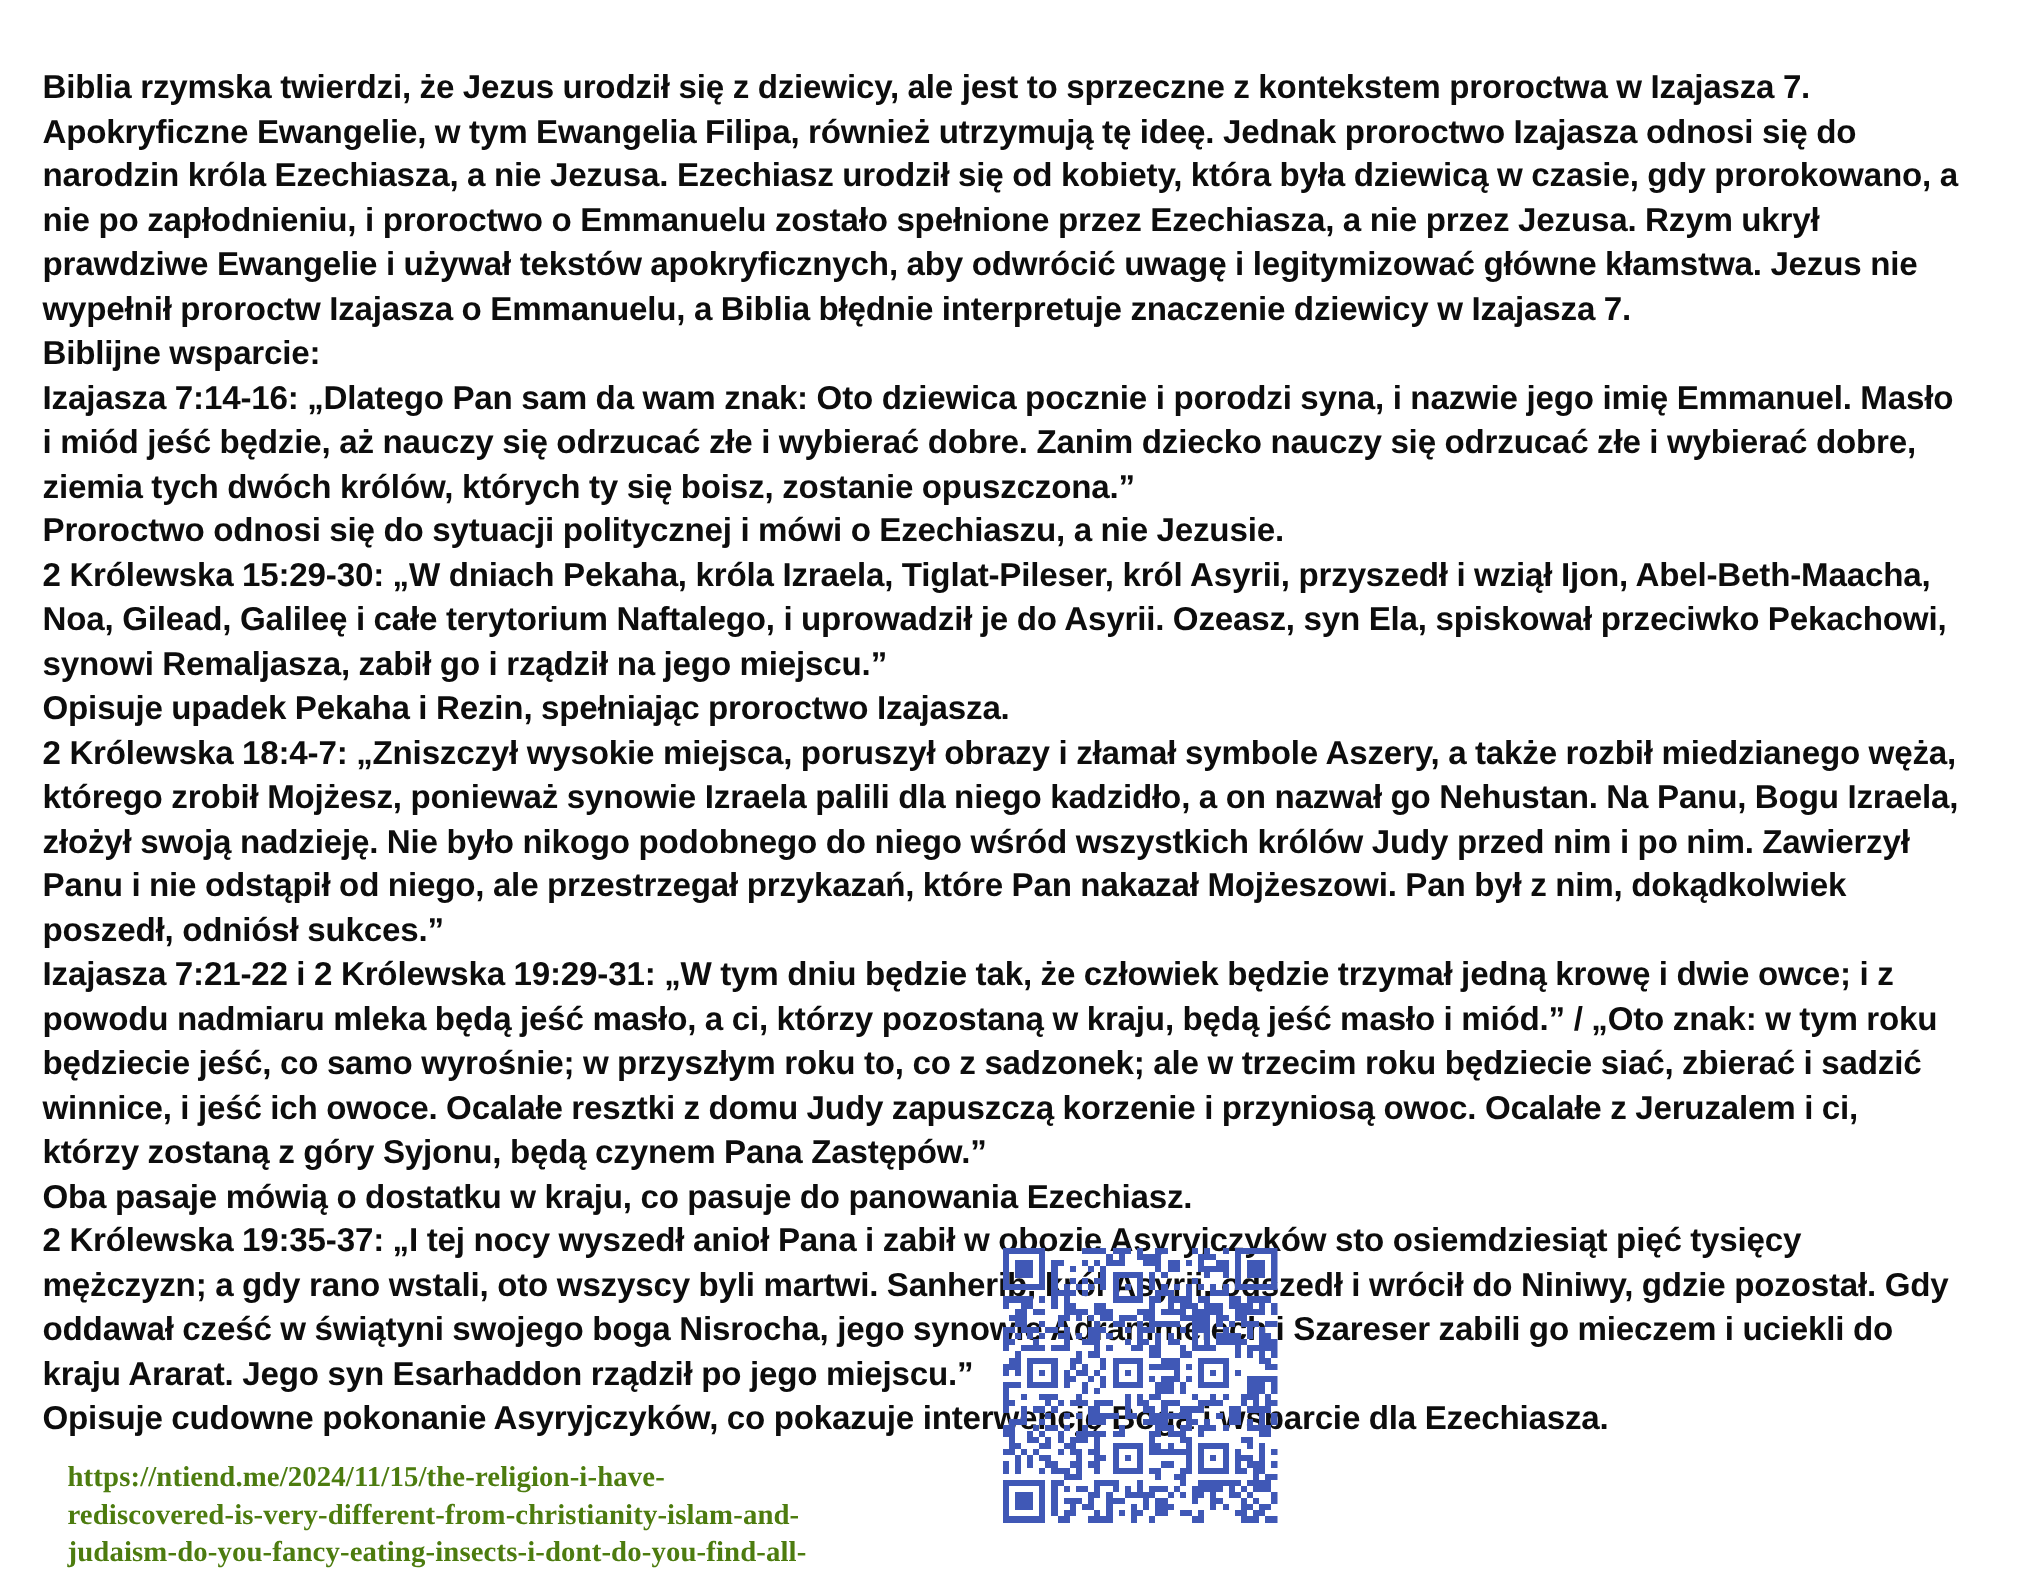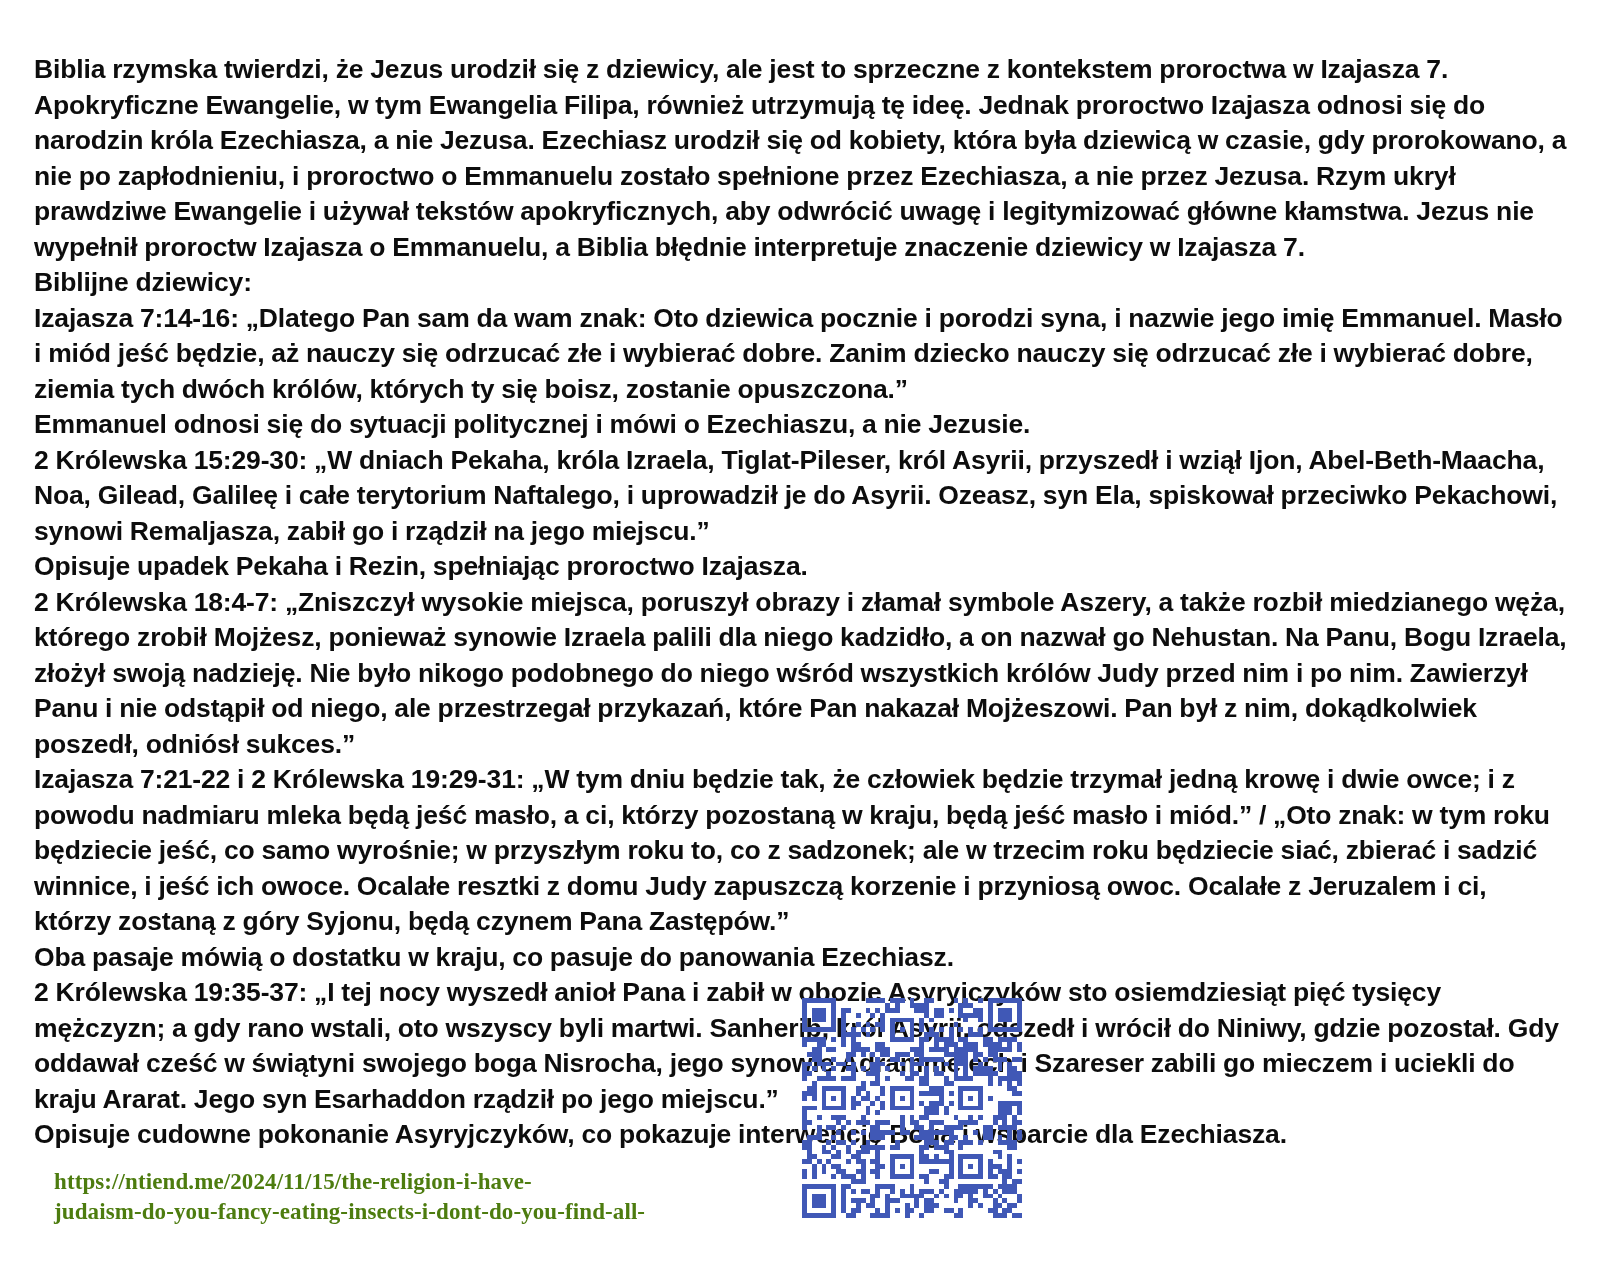--- a/index.html
+++ b/index.html
@@ -65,35 +65,36 @@
     align-items: flex-start;
   }
 </style>
 </head>
 <body>
 
 <div class="page">
 
   <div class="body-text">
     <p class="para">Biblia rzymska twierdzi, że Jezus urodził się z dziewicy, ale jest to sprzeczne z kontekstem proroctwa w Izajasza 7. Apokryficzne Ewangelie, w tym Ewangelia Filipa, również utrzymują tę ideę. Jednak proroctwo Izajasza odnosi się do narodzin króla Ezechiasza, a nie Jezusa. Ezechiasz urodził się od kobiety, która była dziewicą w czasie, gdy prorokowano, a nie po zapłodnieniu, i proroctwo o Emmanuelu zostało spełnione przez Ezechiasza, a nie przez Jezusa. Rzym ukrył prawdziwe Ewangelie i używał tekstów apokryficznych, aby odwrócić uwagę i legitymizować główne kłamstwa. Jezus nie wypełnił proroctw Izajasza o Emmanuelu, a Biblia błędnie interpretuje znaczenie dziewicy w Izajasza 7.</p>
-    <p class="para">Biblijne dziewicy:</p>
+    <p class="para">Biblijne wsparcie:</p>
     <p class="para">Izajasza 7:14-16: „Dlatego Pan sam da wam znak: Oto dziewica pocznie i porodzi syna, i nazwie jego imię Emmanuel. Masło i miód jeść będzie, aż nauczy się odrzucać złe i wybierać dobre. Zanim dziecko nauczy się odrzucać złe i wybierać dobre, ziemia tych dwóch królów, których ty się boisz, zostanie opuszczona.”</p>
-    <p class="para">Emmanuel odnosi się do sytuacji politycznej i mówi o Ezechiaszu, a nie Jezusie.</p>
+    <p class="para">Proroctwo odnosi się do sytuacji politycznej i mówi o Ezechiaszu, a nie Jezusie.</p>
     <p class="para">2 Królewska 15:29-30: „W dniach Pekaha, króla Izraela, Tiglat-Pileser, król Asyrii, przyszedł i wziął Ijon, Abel-Beth-Maacha, Noa, Gilead, Galileę i całe terytorium Naftalego, i uprowadził je do Asyrii. Ozeasz, syn Ela, spiskował przeciwko Pekachowi, synowi Remaljasza, zabił go i rządził na jego miejscu.”</p>
     <p class="para">Opisuje upadek Pekaha i Rezin, spełniając proroctwo Izajasza.</p>
     <p class="para">2 Królewska 18:4-7: „Zniszczył wysokie miejsca, poruszył obrazy i złamał symbole Aszery, a także rozbił miedzianego węża, którego zrobił Mojżesz, ponieważ synowie Izraela palili dla niego kadzidło, a on nazwał go Nehustan. Na Panu, Bogu Izraela, złożył swoją nadzieję. Nie było nikogo podobnego do niego wśród wszystkich królów Judy przed nim i po nim. Zawierzył Panu i nie odstąpił od niego, ale przestrzegał przykazań, które Pan nakazał Mojżeszowi. Pan był z nim, dokądkolwiek poszedł, odniósł sukces.”</p>
     <p class="para">Izajasza 7:21-22 i 2 Królewska 19:29-31: „W tym dniu będzie tak, że człowiek będzie trzymał jedną krowę i dwie owce; i z powodu nadmiaru mleka będą jeść masło, a ci, którzy pozostaną w kraju, będą jeść masło i miód.” / „Oto znak: w tym roku będziecie jeść, co samo wyrośnie; w przyszłym roku to, co z sadzonek; ale w trzecim roku będziecie siać, zbierać i sadzić winnice, i jeść ich owoce. Ocalałe resztki z domu Judy zapuszczą korzenie i przyniosą owoc. Ocalałe z Jeruzalem i ci, którzy zostaną z góry Syjonu, będą czynem Pana Zastępów.”</p>
     <p class="para">Oba pasaje mówią o dostatku w kraju, co pasuje do panowania Ezechiasz.</p>
     <p class="para">2 Królewska 19:35-37: „I tej nocy wyszedł anioł Pana i zabił w obozie Asyryjczyków sto osiemdziesiąt pięć tysięcy mężczyzn; a gdy rano wstali, oto wszyscy byli martwi. Sanherib, król Asyrii, odszedł i wrócił do Niniwy, gdzie pozostał. Gdy oddawał cześć w świątyni swojego boga Nisrocha, jego synowie Adrammelech i Szareser zabili go mieczem i uciekli do kraju Ararat. Jego syn Esarhaddon rządził po jego miejscu.”</p>
     <p class="para">Opisuje cudowne pokonanie Asyryjczyków, co pokazuje interwencję Boga i wsparcie dla Ezechiasza.</p>
   </div>
 
   <div class="footer-row">
     <div class="link-block">
       <span class="doc-link">https://ntiend.me/2024/11/15/the-religion-i-have-</span>
+      <span class="doc-link">rediscovered-is-very-different-from-christianity-islam-and-</span>
       <span class="doc-link">judaism-do-you-fancy-eating-insects-i-dont-do-you-find-all-</span>
 
     </div>
   </div>
 
   <div class="qr-wrap">
     <svg id="qr-svg" width="220" height="232" viewBox="0 0 45 45" shape-rendering="crispEdges" role="img" aria-label="qr-code">
         <path d="M0 0h1v1h-1zM1 0h1v1h-1zM2 0h1v1h-1zM3 0h1v1h-1zM4 0h1v1h-1zM5 0h1v1h-1zM6 0h1v1h-1zM13 0h1v1h-1zM14 0h1v1h-1zM15 0h1v1h-1zM16 0h1v1h-1zM18 0h1v1h-1zM19 0h1v1h-1zM20 0h1v1h-1zM22 0h1v1h-1zM25 0h1v1h-1zM26 0h1v1h-1zM31 0h1v1h-1zM33 0h1v1h-1zM36 0h1v1h-1zM38 0h1v1h-1zM39 0h1v1h-1zM40 0h1v1h-1zM41 0h1v1h-1zM42 0h1v1h-1zM43 0h1v1h-1zM44 0h1v1h-1zM0 1h1v1h-1zM6 1h1v1h-1zM17 1h1v1h-1zM19 1h1v1h-1zM22 1h1v1h-1zM23 1h1v1h-1zM24 1h1v1h-1zM25 1h1v1h-1zM32 1h1v1h-1zM33 1h1v1h-1zM34 1h1v1h-1zM38 1h1v1h-1zM44 1h1v1h-1zM0 2h1v1h-1zM2 2h1v1h-1zM3 2h1v1h-1zM4 2h1v1h-1zM6 2h1v1h-1zM8 2h1v1h-1zM9 2h1v1h-1zM13 2h1v1h-1zM15 2h1v1h-1zM17 2h1v1h-1zM18 2h1v1h-1zM19 2h1v1h-1zM23 2h1v1h-1zM24 2h1v1h-1zM25 2h1v1h-1zM27 2h1v1h-1zM28 2h1v1h-1zM30 2h1v1h-1zM32 2h1v1h-1zM35 2h1v1h-1zM36 2h1v1h-1zM38 2h1v1h-1zM40 2h1v1h-1zM41 2h1v1h-1zM42 2h1v1h-1zM44 2h1v1h-1zM0 3h1v1h-1zM2 3h1v1h-1zM3 3h1v1h-1zM4 3h1v1h-1zM6 3h1v1h-1zM8 3h1v1h-1zM11 3h1v1h-1zM14 3h1v1h-1zM16 3h1v1h-1zM25 3h1v1h-1zM27 3h1v1h-1zM28 3h1v1h-1zM32 3h1v1h-1zM33 3h1v1h-1zM34 3h1v1h-1zM35 3h1v1h-1zM36 3h1v1h-1zM38 3h1v1h-1zM40 3h1v1h-1zM41 3h1v1h-1zM42 3h1v1h-1zM44 3h1v1h-1zM0 4h1v1h-1zM2 4h1v1h-1zM3 4h1v1h-1zM4 4h1v1h-1zM6 4h1v1h-1zM8 4h1v1h-1zM16 4h1v1h-1zM18 4h1v1h-1zM19 4h1v1h-1zM20 4h1v1h-1zM21 4h1v1h-1zM22 4h1v1h-1zM24 4h1v1h-1zM26 4h1v1h-1zM33 4h1v1h-1zM36 4h1v1h-1zM38 4h1v1h-1zM40 4h1v1h-1zM41 4h1v1h-1zM42 4h1v1h-1zM44 4h1v1h-1zM0 5h1v1h-1zM6 5h1v1h-1zM8 5h1v1h-1zM11 5h1v1h-1zM13 5h1v1h-1zM15 5h1v1h-1zM16 5h1v1h-1zM18 5h1v1h-1zM22 5h1v1h-1zM24 5h1v1h-1zM31 5h1v1h-1zM38 5h1v1h-1zM44 5h1v1h-1zM0 6h1v1h-1zM1 6h1v1h-1zM2 6h1v1h-1zM3 6h1v1h-1zM4 6h1v1h-1zM5 6h1v1h-1zM6 6h1v1h-1zM8 6h1v1h-1zM10 6h1v1h-1zM12 6h1v1h-1zM14 6h1v1h-1zM16 6h1v1h-1zM18 6h1v1h-1zM20 6h1v1h-1zM22 6h1v1h-1zM24 6h1v1h-1zM26 6h1v1h-1zM28 6h1v1h-1zM30 6h1v1h-1zM32 6h1v1h-1zM34 6h1v1h-1zM36 6h1v1h-1zM38 6h1v1h-1zM39 6h1v1h-1zM40 6h1v1h-1zM41 6h1v1h-1zM42 6h1v1h-1zM43 6h1v1h-1zM44 6h1v1h-1zM8 7h1v1h-1zM9 7h1v1h-1zM10 7h1v1h-1zM11 7h1v1h-1zM13 7h1v1h-1zM18 7h1v1h-1zM22 7h1v1h-1zM25 7h1v1h-1zM26 7h1v1h-1zM27 7h1v1h-1zM30 7h1v1h-1zM34 7h1v1h-1zM35 7h1v1h-1zM36 7h1v1h-1zM0 8h1v1h-1zM1 8h1v1h-1zM2 8h1v1h-1zM3 8h1v1h-1zM4 8h1v1h-1zM6 8h1v1h-1zM8 8h1v1h-1zM10 8h1v1h-1zM18 8h1v1h-1zM19 8h1v1h-1zM20 8h1v1h-1zM21 8h1v1h-1zM22 8h1v1h-1zM24 8h1v1h-1zM25 8h1v1h-1zM27 8h1v1h-1zM28 8h1v1h-1zM29 8h1v1h-1zM30 8h1v1h-1zM32 8h1v1h-1zM33 8h1v1h-1zM37 8h1v1h-1zM38 8h1v1h-1zM40 8h1v1h-1zM41 8h1v1h-1zM42 8h1v1h-1zM43 8h1v1h-1zM0 9h1v1h-1zM3 9h1v1h-1zM4 9h1v1h-1zM8 9h1v1h-1zM10 9h1v1h-1zM11 9h1v1h-1zM15 9h1v1h-1zM16 9h1v1h-1zM24 9h1v1h-1zM27 9h1v1h-1zM29 9h1v1h-1zM30 9h1v1h-1zM31 9h1v1h-1zM33 9h1v1h-1zM34 9h1v1h-1zM35 9h1v1h-1zM37 9h1v1h-1zM38 9h1v1h-1zM39 9h1v1h-1zM40 9h1v1h-1zM42 9h1v1h-1zM44 9h1v1h-1zM2 10h1v1h-1zM3 10h1v1h-1zM5 10h1v1h-1zM6 10h1v1h-1zM10 10h1v1h-1zM11 10h1v1h-1zM12 10h1v1h-1zM13 10h1v1h-1zM15 10h1v1h-1zM16 10h1v1h-1zM17 10h1v1h-1zM22 10h1v1h-1zM23 10h1v1h-1zM24 10h1v1h-1zM26 10h1v1h-1zM27 10h1v1h-1zM28 10h1v1h-1zM29 10h1v1h-1zM31 10h1v1h-1zM32 10h1v1h-1zM33 10h1v1h-1zM34 10h1v1h-1zM35 10h1v1h-1zM38 10h1v1h-1zM39 10h1v1h-1zM40 10h1v1h-1zM41 10h1v1h-1zM42 10h1v1h-1zM44 10h1v1h-1zM1 11h1v1h-1zM2 11h1v1h-1zM3 11h1v1h-1zM9 11h1v1h-1zM10 11h1v1h-1zM12 11h1v1h-1zM14 11h1v1h-1zM16 11h1v1h-1zM17 11h1v1h-1zM19 11h1v1h-1zM20 11h1v1h-1zM21 11h1v1h-1zM23 11h1v1h-1zM24 11h1v1h-1zM29 11h1v1h-1zM30 11h1v1h-1zM31 11h1v1h-1zM32 11h1v1h-1zM33 11h1v1h-1zM35 11h1v1h-1zM36 11h1v1h-1zM38 11h1v1h-1zM39 11h1v1h-1zM2 12h1v1h-1zM3 12h1v1h-1zM6 12h1v1h-1zM9 12h1v1h-1zM15 12h1v1h-1zM18 12h1v1h-1zM19 12h1v1h-1zM22 12h1v1h-1zM24 12h1v1h-1zM25 12h1v1h-1zM26 12h1v1h-1zM27 12h1v1h-1zM28 12h1v1h-1zM31 12h1v1h-1zM32 12h1v1h-1zM33 12h1v1h-1zM35 12h1v1h-1zM37 12h1v1h-1zM39 12h1v1h-1zM40 12h1v1h-1zM41 12h1v1h-1zM43 12h1v1h-1zM44 12h1v1h-1zM0 13h1v1h-1zM1 13h1v1h-1zM3 13h1v1h-1zM4 13h1v1h-1zM5 13h1v1h-1zM7 13h1v1h-1zM8 13h1v1h-1zM10 13h1v1h-1zM14 13h1v1h-1zM15 13h1v1h-1zM16 13h1v1h-1zM20 13h1v1h-1zM22 13h1v1h-1zM23 13h1v1h-1zM24 13h1v1h-1zM29 13h1v1h-1zM31 13h1v1h-1zM32 13h1v1h-1zM33 13h1v1h-1zM36 13h1v1h-1zM40 13h1v1h-1zM42 13h1v1h-1zM0 14h1v1h-1zM2 14h1v1h-1zM4 14h1v1h-1zM6 14h1v1h-1zM9 14h1v1h-1zM10 14h1v1h-1zM12 14h1v1h-1zM14 14h1v1h-1zM15 14h1v1h-1zM17 14h1v1h-1zM22 14h1v1h-1zM25 14h1v1h-1zM27 14h1v1h-1zM31 14h1v1h-1zM33 14h1v1h-1zM35 14h1v1h-1zM36 14h1v1h-1zM37 14h1v1h-1zM38 14h1v1h-1zM40 14h1v1h-1zM42 14h1v1h-1zM43 14h1v1h-1zM0 15h1v1h-1zM1 15h1v1h-1zM5 15h1v1h-1zM10 15h1v1h-1zM13 15h1v1h-1zM14 15h1v1h-1zM15 15h1v1h-1zM20 15h1v1h-1zM22 15h1v1h-1zM23 15h1v1h-1zM25 15h1v1h-1zM27 15h1v1h-1zM28 15h1v1h-1zM31 15h1v1h-1zM33 15h1v1h-1zM35 15h1v1h-1zM36 15h1v1h-1zM37 15h1v1h-1zM38 15h1v1h-1zM39 15h1v1h-1zM42 15h1v1h-1zM43 15h1v1h-1zM44 15h1v1h-1zM0 16h1v1h-1zM3 16h1v1h-1zM4 16h1v1h-1zM5 16h1v1h-1zM6 16h1v1h-1zM8 16h1v1h-1zM9 16h1v1h-1zM10 16h1v1h-1zM15 16h1v1h-1zM17 16h1v1h-1zM21 16h1v1h-1zM22 16h1v1h-1zM24 16h1v1h-1zM25 16h1v1h-1zM29 16h1v1h-1zM31 16h1v1h-1zM32 16h1v1h-1zM33 16h1v1h-1zM34 16h1v1h-1zM38 16h1v1h-1zM40 16h1v1h-1zM41 16h1v1h-1zM42 16h1v1h-1zM43 16h1v1h-1zM44 16h1v1h-1zM2 17h1v1h-1zM12 17h1v1h-1zM14 17h1v1h-1zM15 17h1v1h-1zM24 17h1v1h-1zM25 17h1v1h-1zM29 17h1v1h-1zM30 17h1v1h-1zM38 17h1v1h-1zM40 17h1v1h-1zM42 17h1v1h-1zM44 17h1v1h-1zM1 18h1v1h-1zM2 18h1v1h-1zM4 18h1v1h-1zM5 18h1v1h-1zM6 18h1v1h-1zM7 18h1v1h-1zM8 18h1v1h-1zM11 18h1v1h-1zM12 18h1v1h-1zM16 18h1v1h-1zM18 18h1v1h-1zM19 18h1v1h-1zM20 18h1v1h-1zM21 18h1v1h-1zM22 18h1v1h-1zM26 18h1v1h-1zM27 18h1v1h-1zM28 18h1v1h-1zM32 18h1v1h-1zM33 18h1v1h-1zM34 18h1v1h-1zM35 18h1v1h-1zM36 18h1v1h-1zM42 18h1v1h-1zM43 18h1v1h-1zM0 19h1v1h-1zM1 19h1v1h-1zM2 19h1v1h-1zM4 19h1v1h-1zM8 19h1v1h-1zM11 19h1v1h-1zM13 19h1v1h-1zM16 19h1v1h-1zM18 19h1v1h-1zM22 19h1v1h-1zM24 19h1v1h-1zM25 19h1v1h-1zM26 19h1v1h-1zM27 19h1v1h-1zM28 19h1v1h-1zM30 19h1v1h-1zM32 19h1v1h-1zM36 19h1v1h-1zM43 19h1v1h-1zM44 19h1v1h-1zM0 20h1v1h-1zM2 20h1v1h-1zM4 20h1v1h-1zM6 20h1v1h-1zM8 20h1v1h-1zM10 20h1v1h-1zM12 20h1v1h-1zM13 20h1v1h-1zM15 20h1v1h-1zM18 20h1v1h-1zM20 20h1v1h-1zM22 20h1v1h-1zM28 20h1v1h-1zM32 20h1v1h-1zM34 20h1v1h-1zM36 20h1v1h-1zM38 20h1v1h-1zM4 21h1v1h-1zM8 21h1v1h-1zM10 21h1v1h-1zM11 21h1v1h-1zM14 21h1v1h-1zM16 21h1v1h-1zM18 21h1v1h-1zM22 21h1v1h-1zM24 21h1v1h-1zM26 21h1v1h-1zM27 21h1v1h-1zM28 21h1v1h-1zM30 21h1v1h-1zM32 21h1v1h-1zM36 21h1v1h-1zM40 21h1v1h-1zM41 21h1v1h-1zM42 21h1v1h-1zM43 21h1v1h-1zM44 21h1v1h-1zM0 22h1v1h-1zM1 22h1v1h-1zM2 22h1v1h-1zM4 22h1v1h-1zM5 22h1v1h-1zM6 22h1v1h-1zM7 22h1v1h-1zM8 22h1v1h-1zM10 22h1v1h-1zM13 22h1v1h-1zM16 22h1v1h-1zM18 22h1v1h-1zM19 22h1v1h-1zM20 22h1v1h-1zM21 22h1v1h-1zM22 22h1v1h-1zM25 22h1v1h-1zM26 22h1v1h-1zM27 22h1v1h-1zM29 22h1v1h-1zM32 22h1v1h-1zM33 22h1v1h-1zM34 22h1v1h-1zM35 22h1v1h-1zM36 22h1v1h-1zM40 22h1v1h-1zM41 22h1v1h-1zM42 22h1v1h-1zM44 22h1v1h-1zM0 23h1v1h-1zM13 23h1v1h-1zM15 23h1v1h-1zM25 23h1v1h-1zM26 23h1v1h-1zM27 23h1v1h-1zM29 23h1v1h-1zM40 23h1v1h-1zM41 23h1v1h-1zM42 23h1v1h-1zM44 23h1v1h-1zM0 24h1v1h-1zM3 24h1v1h-1zM6 24h1v1h-1zM7 24h1v1h-1zM8 24h1v1h-1zM12 24h1v1h-1zM20 24h1v1h-1zM22 24h1v1h-1zM24 24h1v1h-1zM25 24h1v1h-1zM31 24h1v1h-1zM34 24h1v1h-1zM36 24h1v1h-1zM39 24h1v1h-1zM40 24h1v1h-1zM41 24h1v1h-1zM43 24h1v1h-1zM0 25h1v1h-1zM1 25h1v1h-1zM7 25h1v1h-1zM9 25h1v1h-1zM11 25h1v1h-1zM12 25h1v1h-1zM13 25h1v1h-1zM15 25h1v1h-1zM16 25h1v1h-1zM17 25h1v1h-1zM20 25h1v1h-1zM22 25h1v1h-1zM23 25h1v1h-1zM26 25h1v1h-1zM27 25h1v1h-1zM28 25h1v1h-1zM32 25h1v1h-1zM33 25h1v1h-1zM34 25h1v1h-1zM35 25h1v1h-1zM39 25h1v1h-1zM41 25h1v1h-1zM43 25h1v1h-1zM44 25h1v1h-1zM0 26h1v1h-1zM3 26h1v1h-1zM5 26h1v1h-1zM6 26h1v1h-1zM8 26h1v1h-1zM14 26h1v1h-1zM15 26h1v1h-1zM20 26h1v1h-1zM23 26h1v1h-1zM24 26h1v1h-1zM26 26h1v1h-1zM29 26h1v1h-1zM30 26h1v1h-1zM31 26h1v1h-1zM32 26h1v1h-1zM37 26h1v1h-1zM38 26h1v1h-1zM40 26h1v1h-1zM41 26h1v1h-1zM42 26h1v1h-1zM43 26h1v1h-1zM3 27h1v1h-1zM7 27h1v1h-1zM10 27h1v1h-1zM12 27h1v1h-1zM14 27h1v1h-1zM15 27h1v1h-1zM16 27h1v1h-1zM17 27h1v1h-1zM18 27h1v1h-1zM20 27h1v1h-1zM21 27h1v1h-1zM24 27h1v1h-1zM25 27h1v1h-1zM26 27h1v1h-1zM27 27h1v1h-1zM28 27h1v1h-1zM29 27h1v1h-1zM30 27h1v1h-1zM35 27h1v1h-1zM37 27h1v1h-1zM38 27h1v1h-1zM42 27h1v1h-1zM44 27h1v1h-1zM1 28h1v1h-1zM2 28h1v1h-1zM3 28h1v1h-1zM6 28h1v1h-1zM14 28h1v1h-1zM15 28h1v1h-1zM16 28h1v1h-1zM23 28h1v1h-1zM24 28h1v1h-1zM25 28h1v1h-1zM26 28h1v1h-1zM30 28h1v1h-1zM31 28h1v1h-1zM33 28h1v1h-1zM37 28h1v1h-1zM38 28h1v1h-1zM40 28h1v1h-1zM42 28h1v1h-1zM44 28h1v1h-1zM0 29h1v1h-1zM1 29h1v1h-1zM5 29h1v1h-1zM7 29h1v1h-1zM8 29h1v1h-1zM10 29h1v1h-1zM13 29h1v1h-1zM19 29h1v1h-1zM25 29h1v1h-1zM26 29h1v1h-1zM27 29h1v1h-1zM29 29h1v1h-1zM30 29h1v1h-1zM32 29h1v1h-1zM33 29h1v1h-1zM34 29h1v1h-1zM36 29h1v1h-1zM40 29h1v1h-1zM41 29h1v1h-1zM42 29h1v1h-1zM43 29h1v1h-1zM0 30h1v1h-1zM1 30h1v1h-1zM4 30h1v1h-1zM6 30h1v1h-1zM9 30h1v1h-1zM12 30h1v1h-1zM13 30h1v1h-1zM14 30h1v1h-1zM15 30h1v1h-1zM16 30h1v1h-1zM18 30h1v1h-1zM19 30h1v1h-1zM24 30h1v1h-1zM25 30h1v1h-1zM27 30h1v1h-1zM28 30h1v1h-1zM29 30h1v1h-1zM32 30h1v1h-1zM42 30h1v1h-1zM43 30h1v1h-1zM1 31h1v1h-1zM4 31h1v1h-1zM5 31h1v1h-1zM7 31h1v1h-1zM9 31h1v1h-1zM11 31h1v1h-1zM12 31h1v1h-1zM13 31h1v1h-1zM15 31h1v1h-1zM24 31h1v1h-1zM29 31h1v1h-1zM30 31h1v1h-1zM39 31h1v1h-1zM40 31h1v1h-1zM1 32h1v1h-1zM2 32h1v1h-1zM6 32h1v1h-1zM7 32h1v1h-1zM10 32h1v1h-1zM11 32h1v1h-1zM15 32h1v1h-1zM18 32h1v1h-1zM19 32h1v1h-1zM20 32h1v1h-1zM21 32h1v1h-1zM22 32h1v1h-1zM24 32h1v1h-1zM25 32h1v1h-1zM27 32h1v1h-1zM30 32h1v1h-1zM32 32h1v1h-1zM33 32h1v1h-1zM34 32h1v1h-1zM35 32h1v1h-1zM36 32h1v1h-1zM40 32h1v1h-1zM42 32h1v1h-1zM0 33h1v1h-1zM1 33h1v1h-1zM3 33h1v1h-1zM5 33h1v1h-1zM9 33h1v1h-1zM11 33h1v1h-1zM12 33h1v1h-1zM14 33h1v1h-1zM15 33h1v1h-1zM18 33h1v1h-1zM22 33h1v1h-1zM24 33h1v1h-1zM25 33h1v1h-1zM26 33h1v1h-1zM27 33h1v1h-1zM28 33h1v1h-1zM29 33h1v1h-1zM30 33h1v1h-1zM32 33h1v1h-1zM36 33h1v1h-1zM38 33h1v1h-1zM42 33h1v1h-1zM44 33h1v1h-1zM2 34h1v1h-1zM4 34h1v1h-1zM6 34h1v1h-1zM7 34h1v1h-1zM12 34h1v1h-1zM15 34h1v1h-1zM16 34h1v1h-1zM18 34h1v1h-1zM20 34h1v1h-1zM22 34h1v1h-1zM30 34h1v1h-1zM32 34h1v1h-1zM34 34h1v1h-1zM36 34h1v1h-1zM38 34h1v1h-1zM39 34h1v1h-1zM40 34h1v1h-1zM42 34h1v1h-1zM0 35h1v1h-1zM2 35h1v1h-1zM4 35h1v1h-1zM7 35h1v1h-1zM8 35h1v1h-1zM11 35h1v1h-1zM12 35h1v1h-1zM14 35h1v1h-1zM15 35h1v1h-1zM18 35h1v1h-1zM22 35h1v1h-1zM26 35h1v1h-1zM27 35h1v1h-1zM30 35h1v1h-1zM32 35h1v1h-1zM36 35h1v1h-1zM38 35h1v1h-1zM40 35h1v1h-1zM41 35h1v1h-1zM42 35h1v1h-1zM44 35h1v1h-1zM0 36h1v1h-1zM2 36h1v1h-1zM6 36h1v1h-1zM8 36h1v1h-1zM9 36h1v1h-1zM10 36h1v1h-1zM12 36h1v1h-1zM15 36h1v1h-1zM18 36h1v1h-1zM19 36h1v1h-1zM20 36h1v1h-1zM21 36h1v1h-1zM22 36h1v1h-1zM24 36h1v1h-1zM25 36h1v1h-1zM29 36h1v1h-1zM30 36h1v1h-1zM32 36h1v1h-1zM33 36h1v1h-1zM34 36h1v1h-1zM35 36h1v1h-1zM36 36h1v1h-1zM38 36h1v1h-1zM39 36h1v1h-1zM41 36h1v1h-1zM42 36h1v1h-1zM10 37h1v1h-1zM11 37h1v1h-1zM12 37h1v1h-1zM25 37h1v1h-1zM28 37h1v1h-1zM29 37h1v1h-1zM41 37h1v1h-1zM43 37h1v1h-1zM44 37h1v1h-1zM0 38h1v1h-1zM1 38h1v1h-1zM2 38h1v1h-1zM3 38h1v1h-1zM4 38h1v1h-1zM5 38h1v1h-1zM6 38h1v1h-1zM8 38h1v1h-1zM9 38h1v1h-1zM15 38h1v1h-1zM16 38h1v1h-1zM17 38h1v1h-1zM18 38h1v1h-1zM22 38h1v1h-1zM29 38h1v1h-1zM32 38h1v1h-1zM33 38h1v1h-1zM34 38h1v1h-1zM35 38h1v1h-1zM36 38h1v1h-1zM37 38h1v1h-1zM38 38h1v1h-1zM40 38h1v1h-1zM41 38h1v1h-1zM42 38h1v1h-1zM43 38h1v1h-1zM0 39h1v1h-1zM6 39h1v1h-1zM8 39h1v1h-1zM10 39h1v1h-1zM12 39h1v1h-1zM13 39h1v1h-1zM15 39h1v1h-1zM18 39h1v1h-1zM20 39h1v1h-1zM22 39h1v1h-1zM24 39h1v1h-1zM25 39h1v1h-1zM26 39h1v1h-1zM28 39h1v1h-1zM31 39h1v1h-1zM32 39h1v1h-1zM33 39h1v1h-1zM34 39h1v1h-1zM35 39h1v1h-1zM37 39h1v1h-1zM39 39h1v1h-1zM41 39h1v1h-1zM42 39h1v1h-1zM43 39h1v1h-1zM0 40h1v1h-1zM2 40h1v1h-1zM3 40h1v1h-1zM4 40h1v1h-1zM6 40h1v1h-1zM8 40h1v1h-1zM14 40h1v1h-1zM15 40h1v1h-1zM17 40h1v1h-1zM20 40h1v1h-1zM21 40h1v1h-1zM22 40h1v1h-1zM23 40h1v1h-1zM24 40h1v1h-1zM27 40h1v1h-1zM29 40h1v1h-1zM31 40h1v1h-1zM32 40h1v1h-1zM34 40h1v1h-1zM37 40h1v1h-1zM38 40h1v1h-1zM40 40h1v1h-1zM44 40h1v1h-1zM0 41h1v1h-1zM2 41h1v1h-1zM3 41h1v1h-1zM4 41h1v1h-1zM6 41h1v1h-1zM8 41h1v1h-1zM10 41h1v1h-1zM11 41h1v1h-1zM12 41h1v1h-1zM14 41h1v1h-1zM17 41h1v1h-1zM18 41h1v1h-1zM19 41h1v1h-1zM23 41h1v1h-1zM25 41h1v1h-1zM26 41h1v1h-1zM31 41h1v1h-1zM34 41h1v1h-1zM35 41h1v1h-1zM39 41h1v1h-1zM41 41h1v1h-1zM44 41h1v1h-1zM0 42h1v1h-1zM2 42h1v1h-1zM3 42h1v1h-1zM4 42h1v1h-1zM6 42h1v1h-1zM8 42h1v1h-1zM11 42h1v1h-1zM13 42h1v1h-1zM14 42h1v1h-1zM17 42h1v1h-1zM21 42h1v1h-1zM23 42h1v1h-1zM25 42h1v1h-1zM26 42h1v1h-1zM27 42h1v1h-1zM34 42h1v1h-1zM36 42h1v1h-1zM39 42h1v1h-1zM40 42h1v1h-1zM42 42h1v1h-1zM43 42h1v1h-1zM0 43h1v1h-1zM6 43h1v1h-1zM8 43h1v1h-1zM10 43h1v1h-1zM11 43h1v1h-1zM15 43h1v1h-1zM17 43h1v1h-1zM19 43h1v1h-1zM21 43h1v1h-1zM22 43h1v1h-1zM25 43h1v1h-1zM26 43h1v1h-1zM29 43h1v1h-1zM30 43h1v1h-1zM32 43h1v1h-1zM38 43h1v1h-1zM39 43h1v1h-1zM41 43h1v1h-1zM42 43h1v1h-1zM0 44h1v1h-1zM1 44h1v1h-1zM2 44h1v1h-1zM3 44h1v1h-1zM4 44h1v1h-1zM5 44h1v1h-1zM6 44h1v1h-1zM9 44h1v1h-1zM10 44h1v1h-1zM14 44h1v1h-1zM15 44h1v1h-1zM16 44h1v1h-1zM17 44h1v1h-1zM21 44h1v1h-1zM24 44h1v1h-1zM31 44h1v1h-1zM32 44h1v1h-1zM39 44h1v1h-1zM40 44h1v1h-1zM41 44h1v1h-1zM43 44h1v1h-1zM44 44h1v1h-1z" fill="#4058b6"></path>
       </svg>
   </div>

